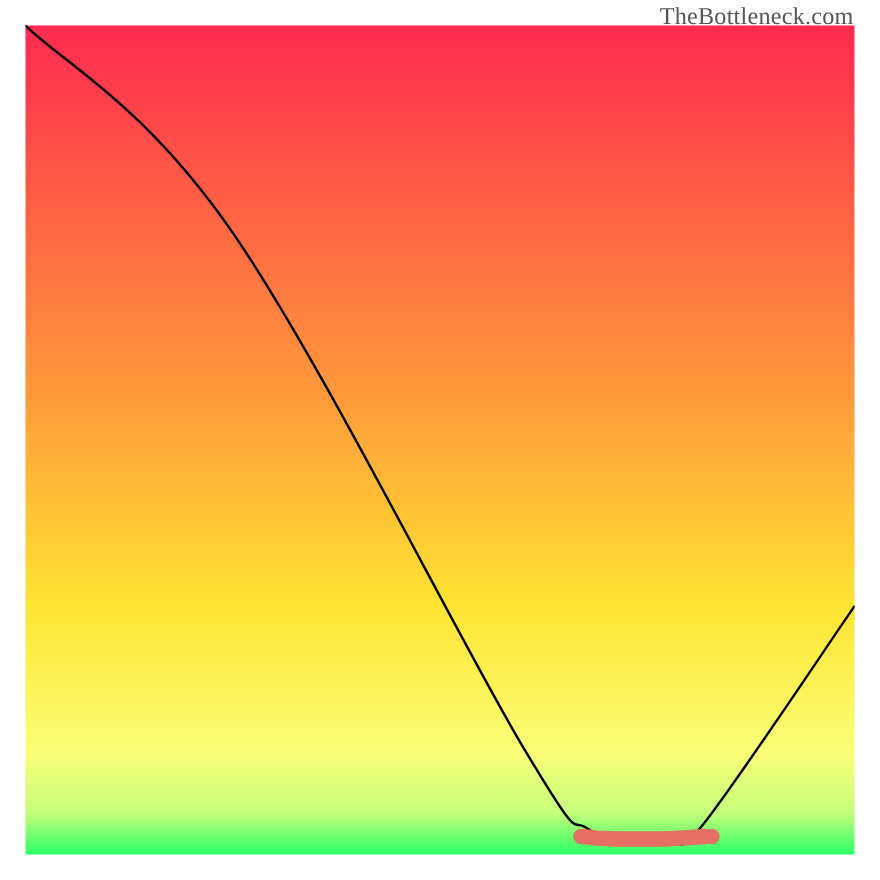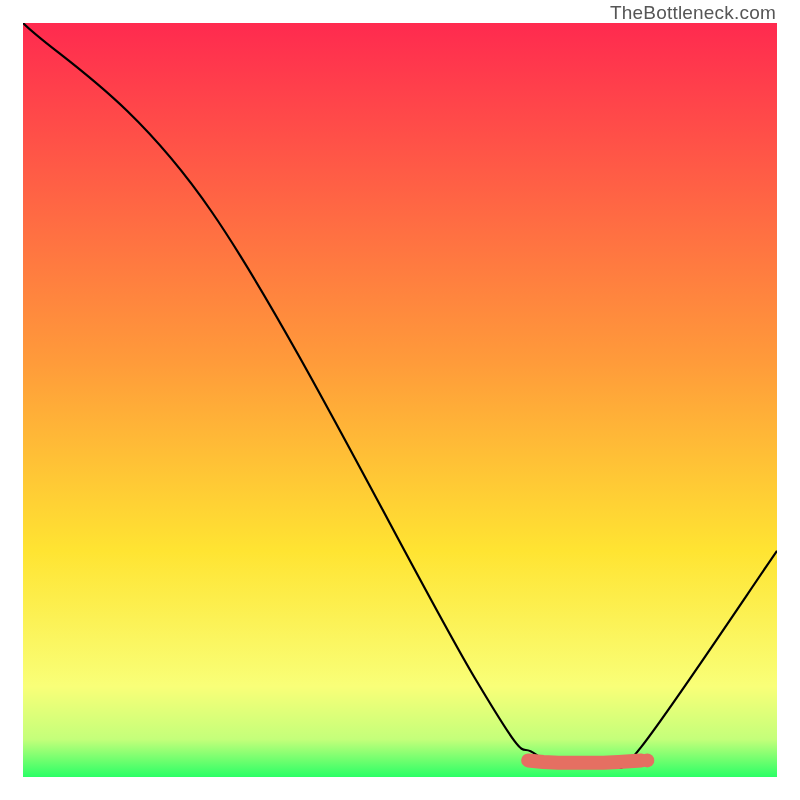--- a/index.html
+++ b/index.html
@@ -15,22 +15,22 @@
     left: 23px;
     top: 23px;
     width: 754px;
     height: 754px;
     box-sizing: border-box;
   }
   .watermark {
     position: absolute;
     top: 2px;
     right: 24px;
-    font-family: Liberation Sans, sans-serif;
-    font-size: 19px;
+    font-family: Liberation Serif, serif;
+    font-size: 22px;
     font-weight: 400;
     color: #565656;
     letter-spacing: 0.2px;
   }
 </style>
 </head>
 <body>
 
 <div class="watermark">TheBottleneck.com</div>
 

